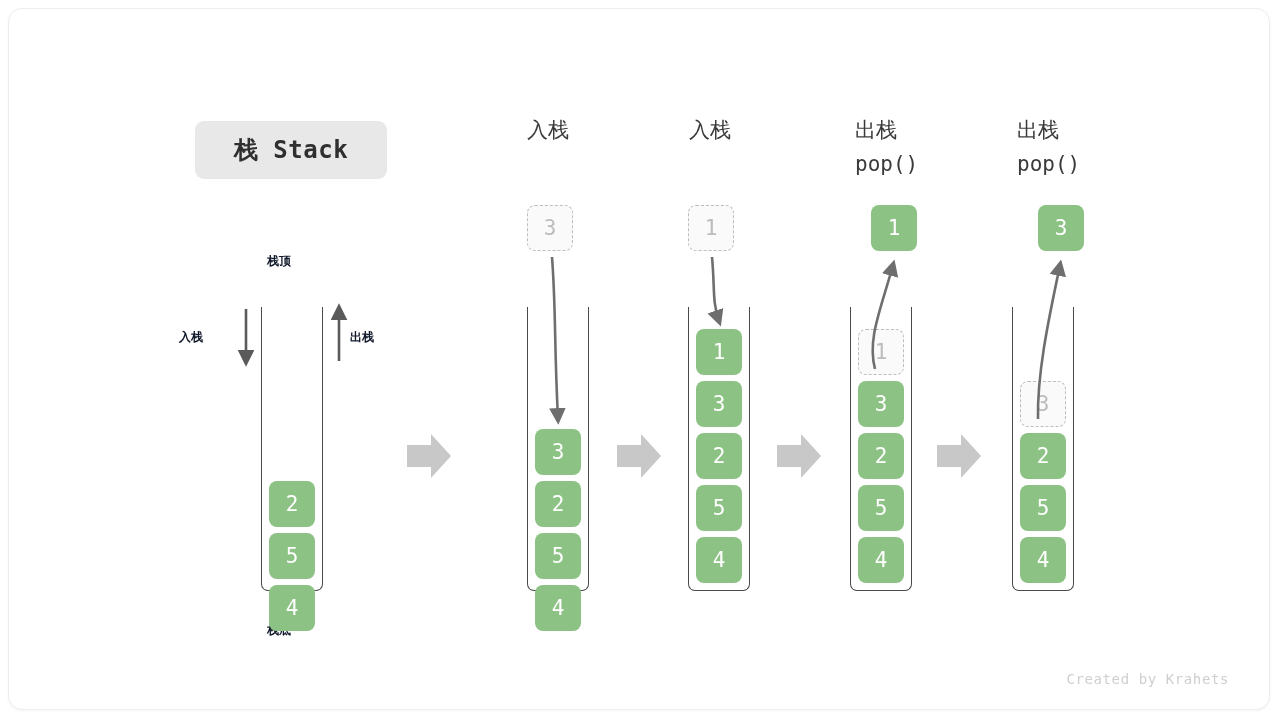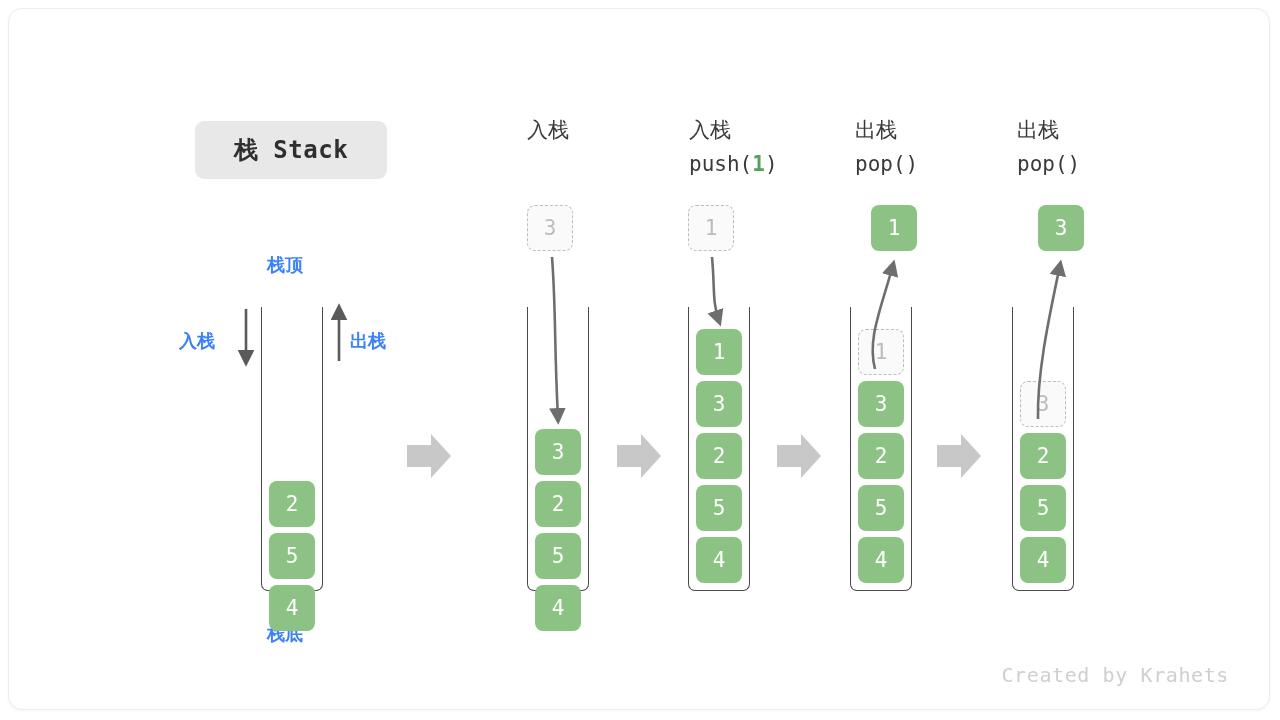--- a/index.html
+++ b/index.html
@@ -38,43 +38,42 @@
   .cell.ghost{background:#fafafa;border:1.6px dashed #bdbdbd;color:#bcbcbc;}
 
   
   .float-cell{position:absolute;width:46px;height:46px;border-radius:8px;
        background:#8cc284;color:#ffffff;font-size:21px;
        display:flex;align-items:center;justify-content:center;
        font-family:"DejaVu Sans Mono","Liberation Mono",monospace;box-sizing:border-box;}
   .float-cell.ghost{background:#fafafa;border:1.6px dashed #bdbdbd;color:#bcbcbc;}
 
   
-  .vlabel{position:absolute;font-size:18px;font-weight:bold;color:#3b82f6;
+  .vlabel{position:absolute;font-size:12px;font-weight:bold;color:#0f172a;
        font-family:"Liberation Sans",sans-serif;white-space:nowrap;}
 
   svg{position:absolute;left:0;top:0;width:1280px;height:720px;
       pointer-events:none;overflow:visible;}
 
-  .credit{position:absolute;right:40px;bottom:22px;color:#cfcfcf;font-size:20px;
+  .credit{position:absolute;right:40px;bottom:22px;color:#cfcfcf;font-size:14px;
        font-family:"DejaVu Sans Mono","Liberation Mono",monospace;letter-spacing:.6px;}
 </style>
 </head>
 <body>
 
 <div class="card">
 
   <div class="title-badge">栈 Stack</div>
 
   <div class="col-head" style="left:518px;top:104px;">
     <div class="l1">入栈</div>
   </div>
 
   <div class="col-head" style="left:680px;top:104px;">
     <div class="l1">入栈</div>
-    <div class="l2"><span>push(</span><b>1</b><span>)</span></div>
   </div>
 
   <div class="col-head" style="left:846px;top:104px;">
     <div class="l1">出栈</div>
     <div class="l2"><span>pop(</span><b></b><span>)</span></div>
   </div>
 
   <div class="col-head" style="left:1008px;top:104px;">
     <div class="l1">出栈</div>
     <div class="l2"><span>pop(</span><b></b><span>)</span></div>

